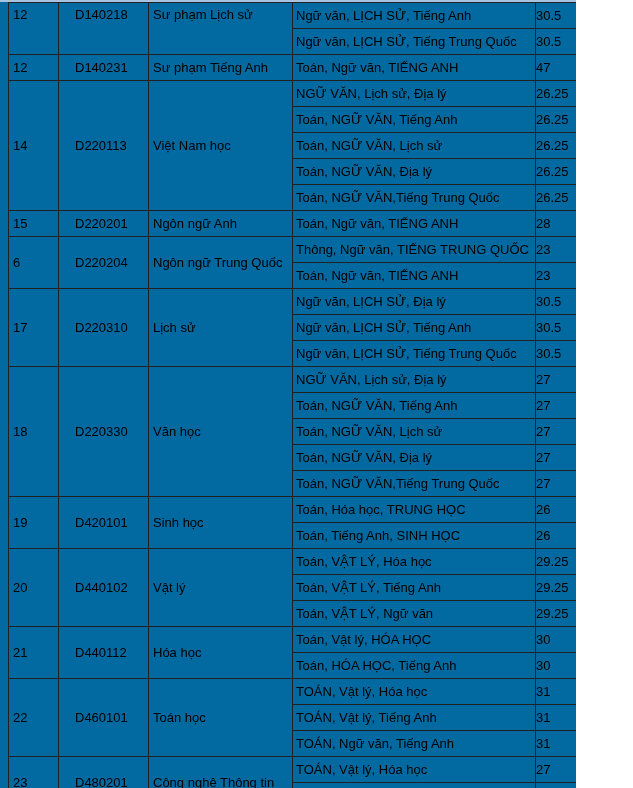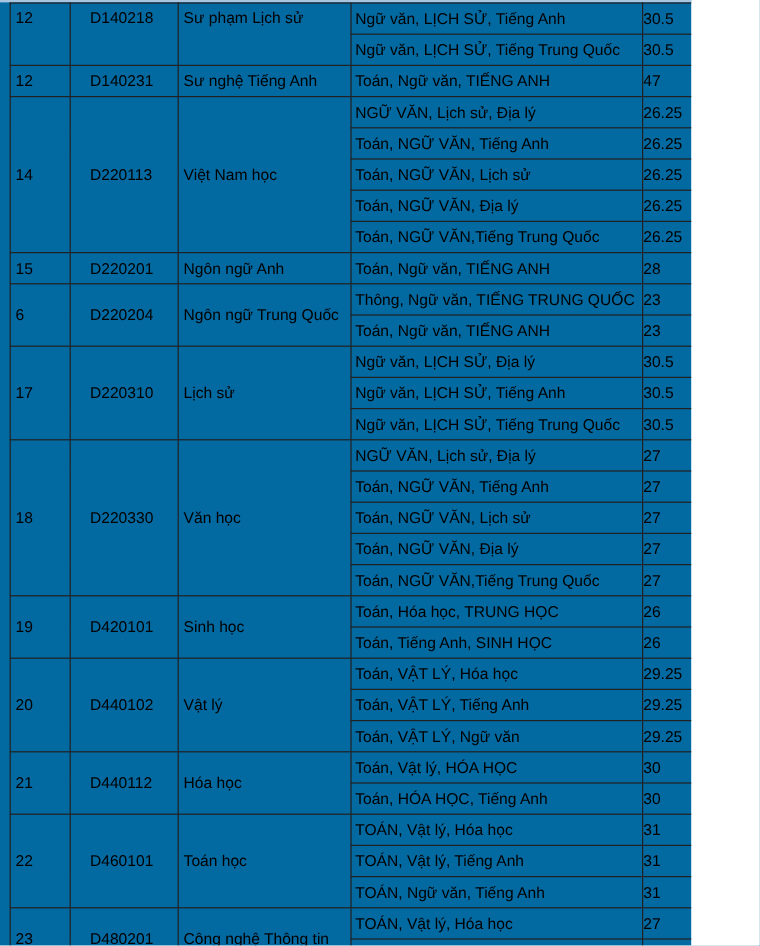--- a/index.html
+++ b/index.html
@@ -46,21 +46,21 @@
           <td class="cell-subjects">Ngữ văn, LỊCH SỬ, Tiếng Anh</td>
           <td class="cell-score">30.5</td>
         </tr>
         <tr>
           <td class="cell-subjects">Ngữ văn, LỊCH SỬ, Tiếng Trung Quốc</td>
           <td class="cell-score">30.5</td>
         </tr>
         <tr>
           <td class="cell-no">12</td>
           <td class="cell-code">D140231</td>
-          <td class="cell-major">Sư nghệ Tiếng Anh</td>
+          <td class="cell-major">Sư phạm Tiếng Anh</td>
           <td class="cell-subjects">Toán, Ngữ văn, TIẾNG ANH</td>
           <td class="cell-score">47</td>
         </tr>
         <tr>
           <td class="cell-no" rowspan="5">14</td>
           <td class="cell-code" rowspan="5">D220113</td>
           <td class="cell-major" rowspan="5">Việt Nam học</td>
           <td class="cell-subjects">NGỮ VĂN, Lịch sử, Địa lý</td>
           <td class="cell-score">26.25</td>
         </tr>

